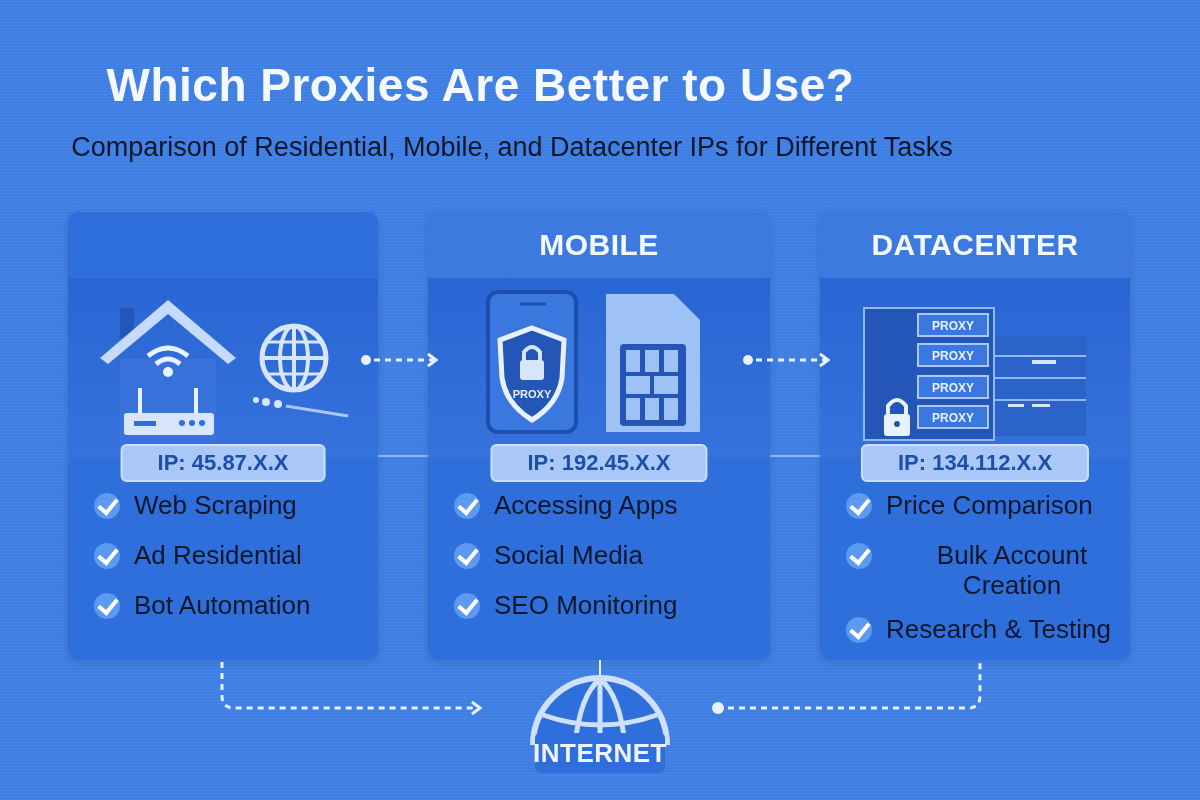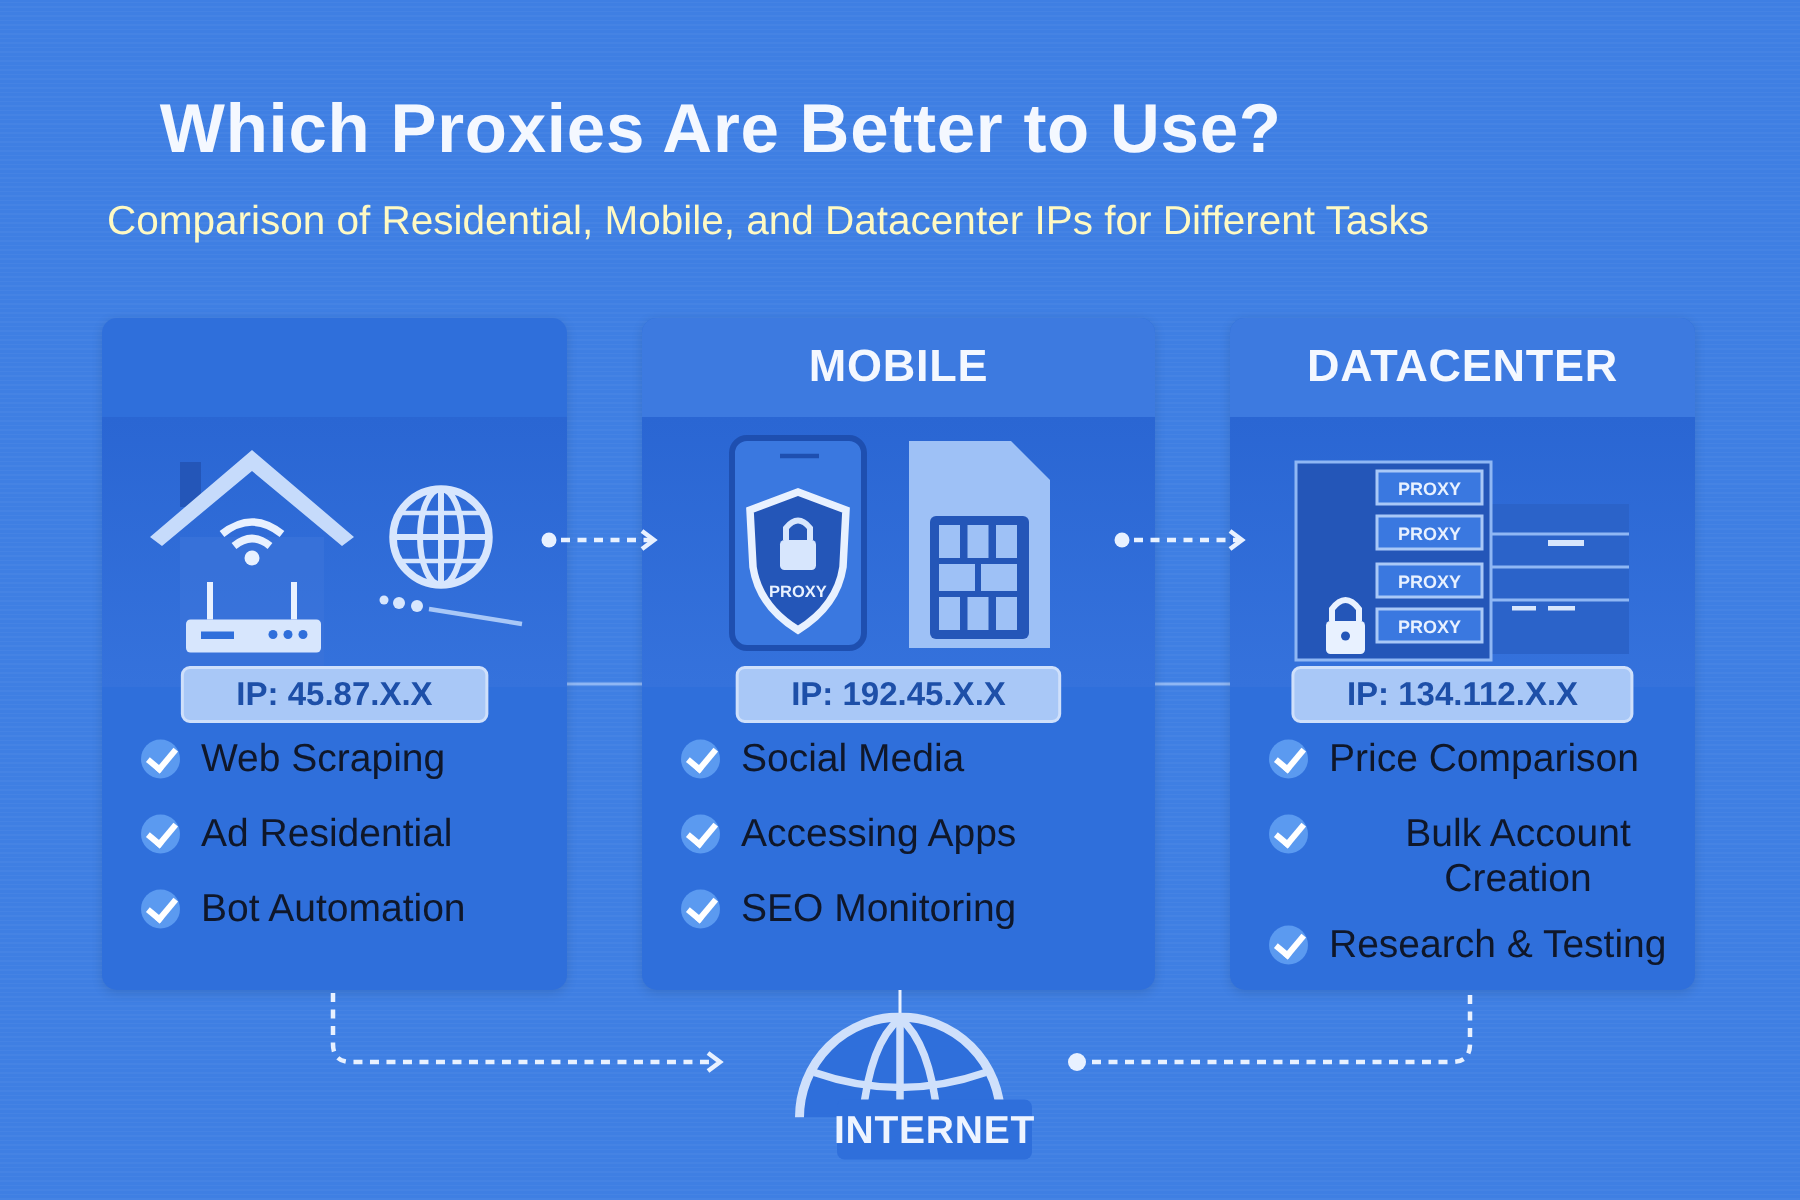--- a/index.html
+++ b/index.html
@@ -10,21 +10,21 @@
     font-family: "Liberation Sans", "DejaVu Sans", sans-serif;
     color: #fff;
     position: relative;
   }
   .title {
     position: absolute; top: 58px; left: 0; width: 961px; text-align: center;
     font-size: 46px; font-weight: bold; color: #f4f8ff; letter-spacing: 0.5px;
   }
   .subtitle {
     position: absolute; top: 132px; left: 0; width: 1024px; text-align: center;
-    font-size: 27px; color: #fef9c3;
+    font-size: 27px; color: #0f172a;
   }
   .card {
     position: absolute; top: 212px; height: 448px;
     background: #2f6fdb; border-radius: 10px;
     box-shadow: 0 2px 8px rgba(0,0,0,0.12);
     overflow: hidden;
   }
   .card.res { left: 68px; width: 310px; }
   .card.mob { left: 428px; width: 342px; text-align: center; }
   .card.dc  { left: 820px; width: 310px; text-align: center; }
@@ -133,25 +133,25 @@
         <rect x="226" y="98" width="24" height="18" fill="#9ec1f6"></rect>
       <rect x="198" y="120" width="14" height="22" fill="#9ec1f6"></rect>
         <rect x="217" y="120" width="14" height="22" fill="#9ec1f6"></rect>
         <rect x="236" y="120" width="14" height="22" fill="#9ec1f6"></rect>
     </svg>
   </div>
   <div class="ip-pill">IP: 192.45.X.X</div>
   <ul class="features">
     <li>
         <span class="check"></span>
+        <span>Accessing Apps</span>
+      </li>
+    <li>
+        <span class="check"></span>
         <span>Social Media</span>
-      </li>
-    <li>
-        <span class="check"></span>
-        <span>Accessing Apps</span>
       </li>
     <li>
         <span class="check"></span>
         <span>SEO Monitoring</span>
       </li>
   </ul>
 </div>
 
 <div class="card dc">
   <div class="card-header">DATACENTER</div>
@@ -216,13 +216,13 @@
 </svg>
 <div style="position:absolute;left:599px;top:660px;width:2px;height:20px;background:#e8f1ff;"></div>
 
 <svg class="internet-globe" width="150" height="70" viewBox="0 0 150 70">
   <path d="M8,70 A67,67 0 0 1 142,70" fill="#2f6fdb" stroke="#cfe0fb" stroke-width="6"></path>
   <line x1="75" y1="4" x2="75" y2="70" stroke="#cfe0fb" stroke-width="5"></line>
   <path d="M50,70 Q55,20 75,4" fill="none" stroke="#cfe0fb" stroke-width="5"></path>
   <path d="M100,70 Q95,20 75,4" fill="none" stroke="#cfe0fb" stroke-width="5"></path>
   <path d="M18,40 Q75,60 132,40" fill="none" stroke="#cfe0fb" stroke-width="5"></path>
 </svg>
-<div class="internet-label" style="left:558px;">INTERNET</div>
+<div class="internet-label" style="left:535px;">INTERNET</div>
 
 </body></html>

